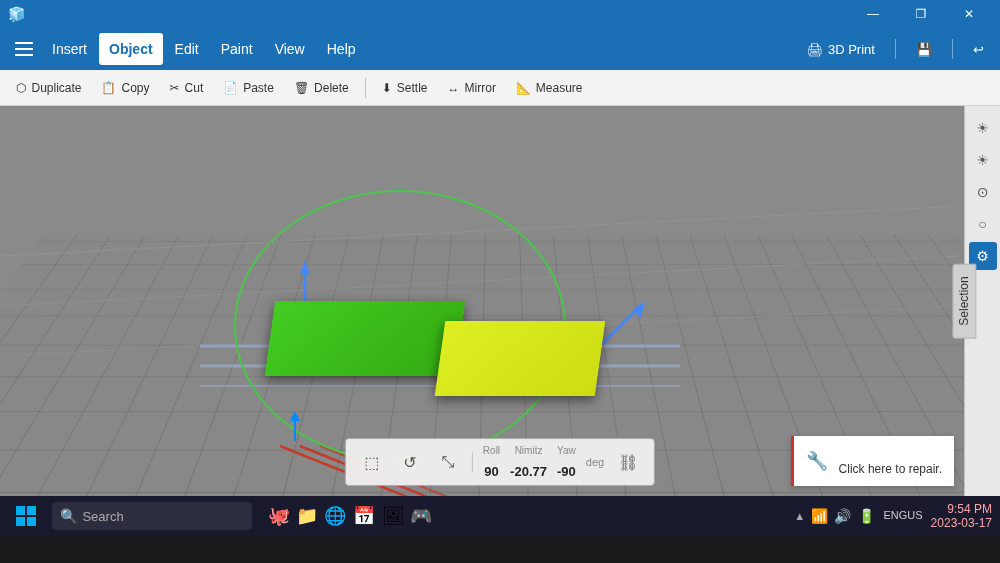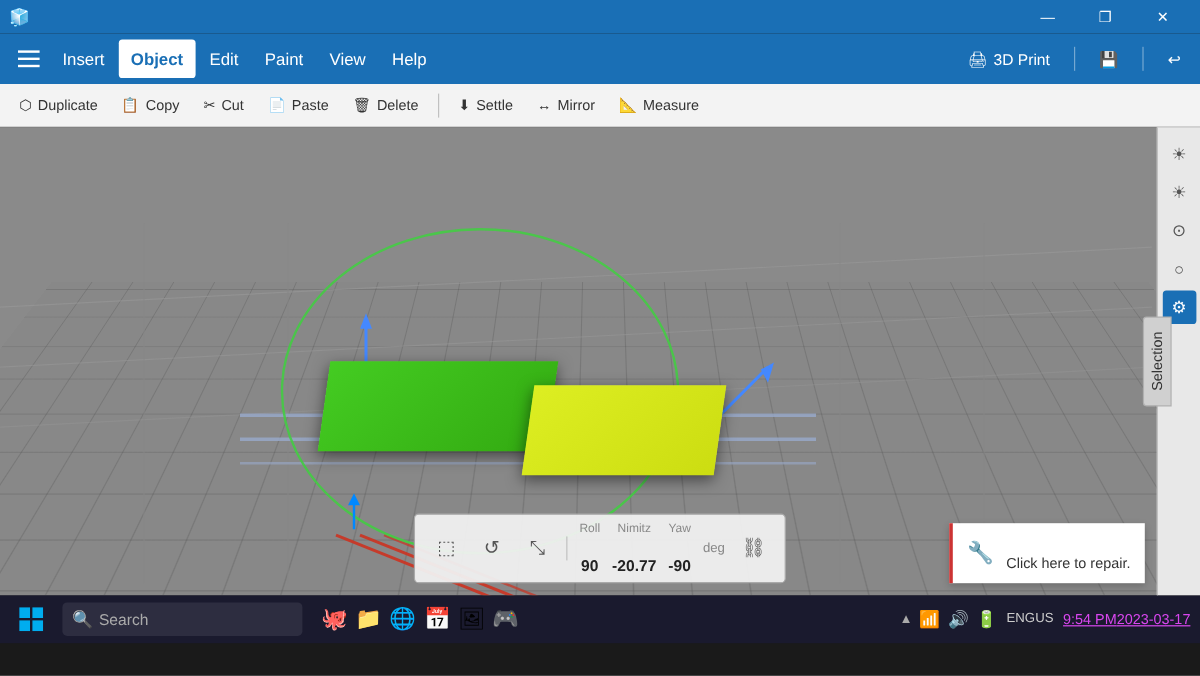--- a/index.html
+++ b/index.html
@@ -176,21 +176,21 @@
       font-size: 12px;
     }
     .transform-icon {
       width: 28px; height: 28px;
       display: flex; align-items: center; justify-content: center;
       border-radius: 3px; cursor: pointer; color: #555;
       font-size: 16px;
     }
     .transform-separator { width: 1px; height: 20px; background: #c0c0c0; }
     .transform-field { display: flex; flex-direction: column; align-items: center; }
-    .transform-label { font-size: 10px; color: #888; margin-bottom: 18px; }
+    .transform-label { font-size: 10px; color: #888; margin-bottom: 8px; }
     .transform-value { font-size: 13px; color: #222; font-weight: 700; }
     .transform-unit { font-size: 11px; color: #888; }
 
     
     #warning-panel {
       position: absolute;
       bottom: 10px; right: 46px;
       background: white;
       border-left: 3px solid #cc3333;
       padding: 8px 12px;
@@ -228,21 +228,21 @@
     .search-bar input {
       background: none; border: none; outline: none;
       color: white; font-size: 13px; width: 140px;
     }
     .search-bar input::placeholder { color: #aaa; }
     .taskbar-icons { display: flex; align-items: center; gap: 6px; margin-left: 8px; }
     .taskbar-icon { font-size: 18px; cursor: pointer; }
     .taskbar-right { margin-left: auto; display: flex; align-items: center; gap: 8px; color: white; font-size: 12px; }
     .system-tray { display: flex; align-items: center; gap: 6px; }
     .lang-block { display: flex; flex-direction: row; align-items: center; font-size: 11px; color: #ccc; line-height: 1.2; }
-    .clock { display: flex; flex-direction: row; align-items: flex-end; font-size: 12px; color: #d946ef; text-decoration: underline; }
+    .clock { display: flex; flex-direction: column; align-items: flex-end; font-size: 12px; color: #fca5a5; }
   </style>
 </head>
 <body>
 
 <div id="titlebar">
   <div id="titlebar-left">
     <span style="font-size:14px;">🧊</span>
   </div>
   <div id="titlebar-controls">
     <div class="title-btn">—</div>

